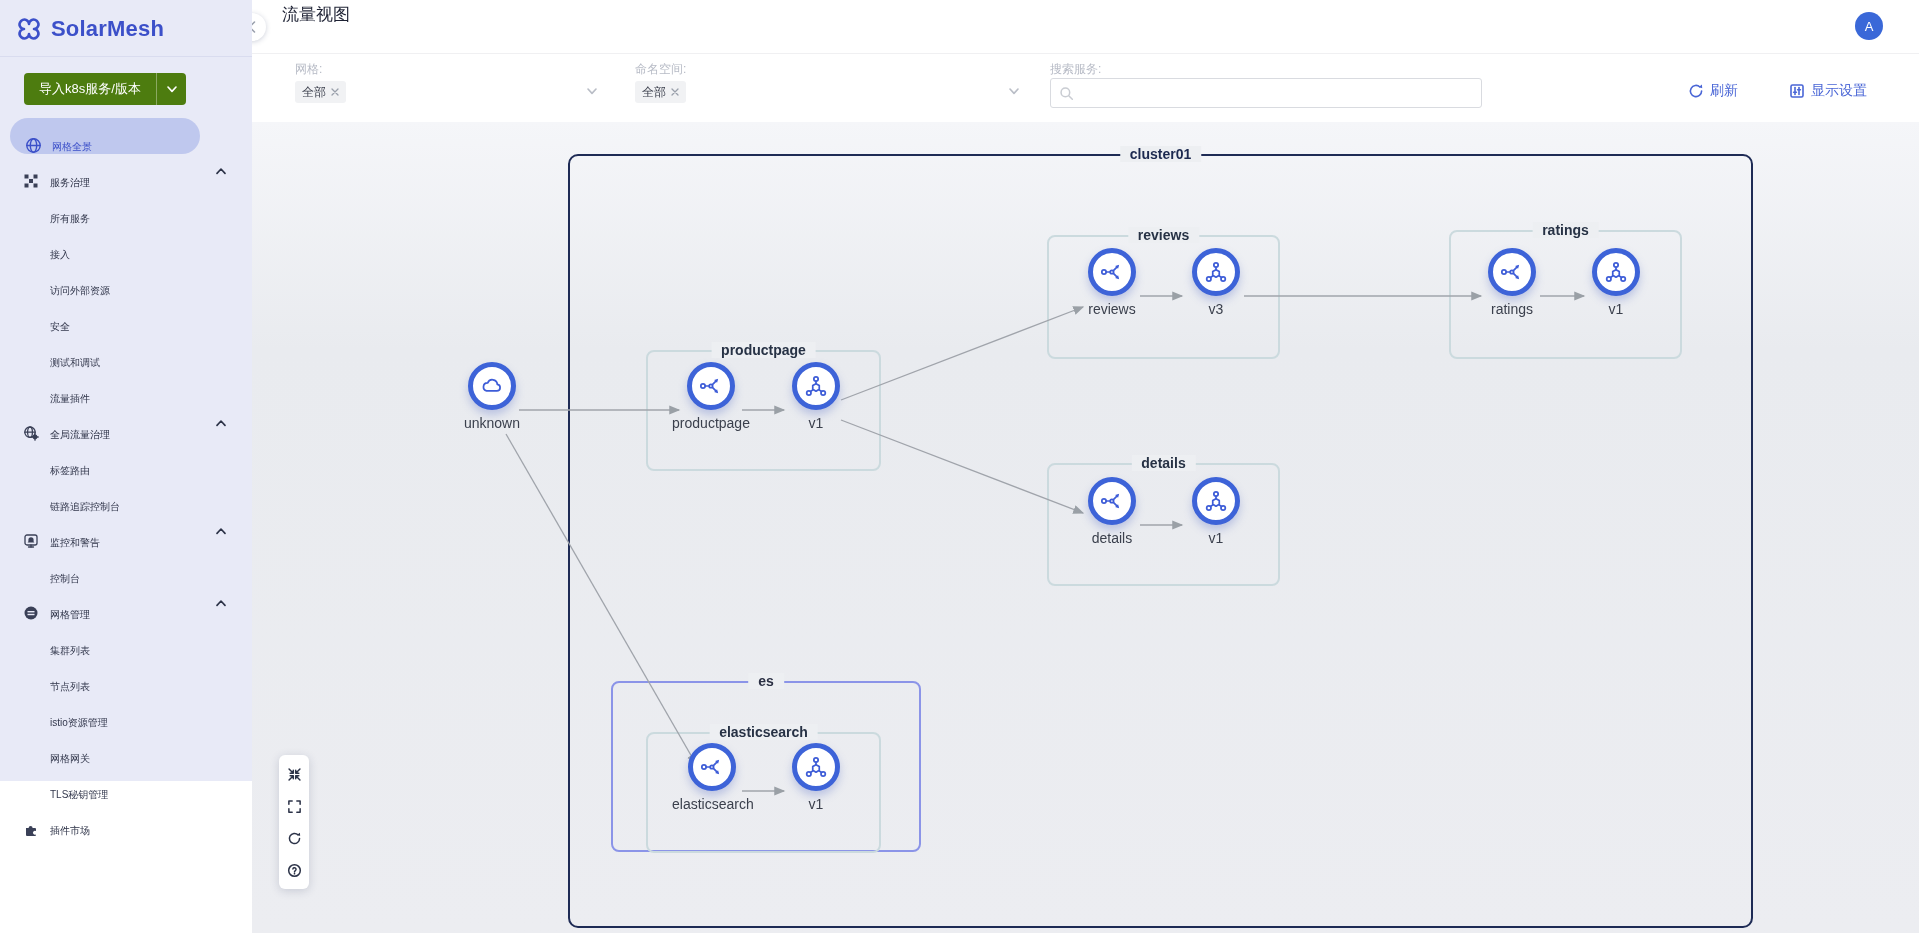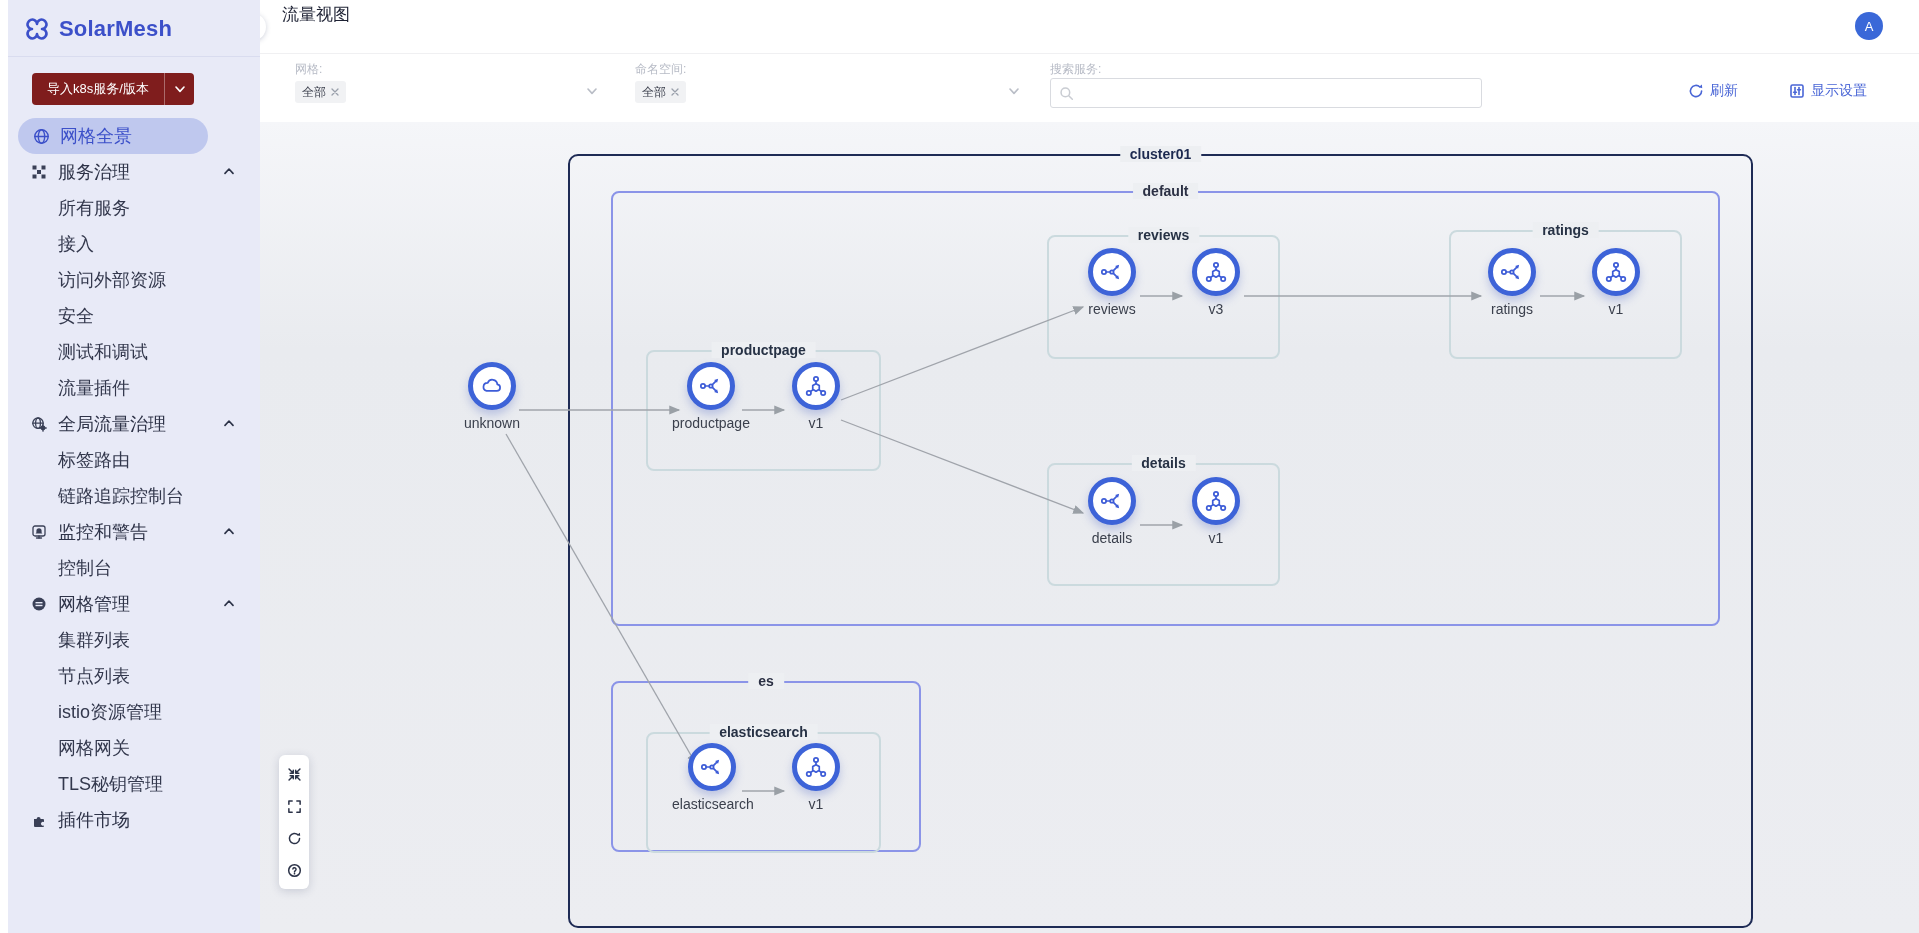--- a/index.html
+++ b/index.html
@@ -1,34 +1,34 @@
 <!DOCTYPE html>
 <html><head>
 <meta charset="utf-8">
 <style>
   * { margin:0; padding:0; box-sizing:border-box; }
   html,body { width:1919px; height:933px; overflow:hidden;
     font-family:"Liberation Sans","DejaVu Sans",sans-serif; background:#fff; }
 
   
-  .sidebar { position:absolute; left:8px; top:0; width:252px; height:933px;
+  .sidebar { position:absolute; left:0; top:0; width:252px; height:781px;
     background:#e8eaf7; z-index:20; }
   .logo-row { display:flex; align-items:center; gap:9px; padding:16px 0 14px 16px; }
   .logo-mark { width:26px; height:26px; color:#3c50c9; }
   .logo-text { font-size:22px; font-weight:bold; color:#3c50c9; letter-spacing:.2px; }
   .side-divider { height:1px; background:#d9dcef; margin:0 0 0 0; }
   .import-btn { position:relative; margin:16px 8px 10px 24px; width:162px; height:32px;
-    background:#7f1d1d; border-radius:4px; display:flex; align-items:center;
+    background:#4d7c0f; border-radius:4px; display:flex; align-items:center;
     color:#fff; font-size:13px; cursor:pointer; }
   .import-btn .main { flex:1; text-align:center; padding:0 6px; white-space:nowrap; }
   .import-btn .split { width:30px; height:100%; border-left:1px solid rgba(255,255,255,.35);
     display:flex; align-items:center; justify-content:center; }
   .menu { position:absolute; left:0; top:118px; right:0; }
-  .menu-row { position:relative; height:36px; display:flex; align-items:center;
-    font-size:18px; color:#2e3348; cursor:pointer; }
+  .menu-row { position:relative; height:36px; display:flex; align-items:flex-end;
+    font-size:10px; color:#2e3348; cursor:pointer; }
   .menu-row .mi { width:18px; height:18px; margin:0 10px 0 22px; flex:0 0 auto;
     display:flex; align-items:center; justify-content:center; color:#3a4057; }
   .menu-row.sub { padding-left:50px; color:#33384d; }
   .menu-row .chev { position:absolute; right:26px; top:14px; width:10px; height:7px; color:#2b3247;}
   .menu-row.active-pill { background:#bfc8ee; border-radius:19px; margin:0 44px 0 10px;
     width:190px; color:#3c50c9; font-weight:500; }
   .menu-row.active-pill .mi { margin-left:14px; color:#3c50c9; }
 
   
   .main-header { position:absolute; left:252px; top:0; right:0; height:54px; background:#fff;
@@ -300,23 +300,20 @@
       <span>显示设置</span>
     </div>
   </div>
 </div>
 
 <div class="canvas">
 
   <div class="tbox cluster-box" style="left:316px;top:32px;width:1185px;height:774px">
     <span class="blabel">cluster01</span>
   </div>
-  <div class="tbox ns-box" style="left:359px;top:69px;width:1109px;height:435px">
-    <span class="blabel">default</span>
-  </div>
   <div class="tbox ns-box" style="left:359px;top:559px;width:310px;height:171px">
     <span class="blabel">es</span>
   </div>
   <div class="tbox grp-box" style="left:394px;top:228px;width:235px;height:121px">
     <span class="blabel">productpage</span>
   </div>
   <div class="tbox grp-box" style="left:795px;top:113px;width:233px;height:124px">
     <span class="blabel">reviews</span>
   </div>
   <div class="tbox grp-box" style="left:1197px;top:108px;width:233px;height:129px">

